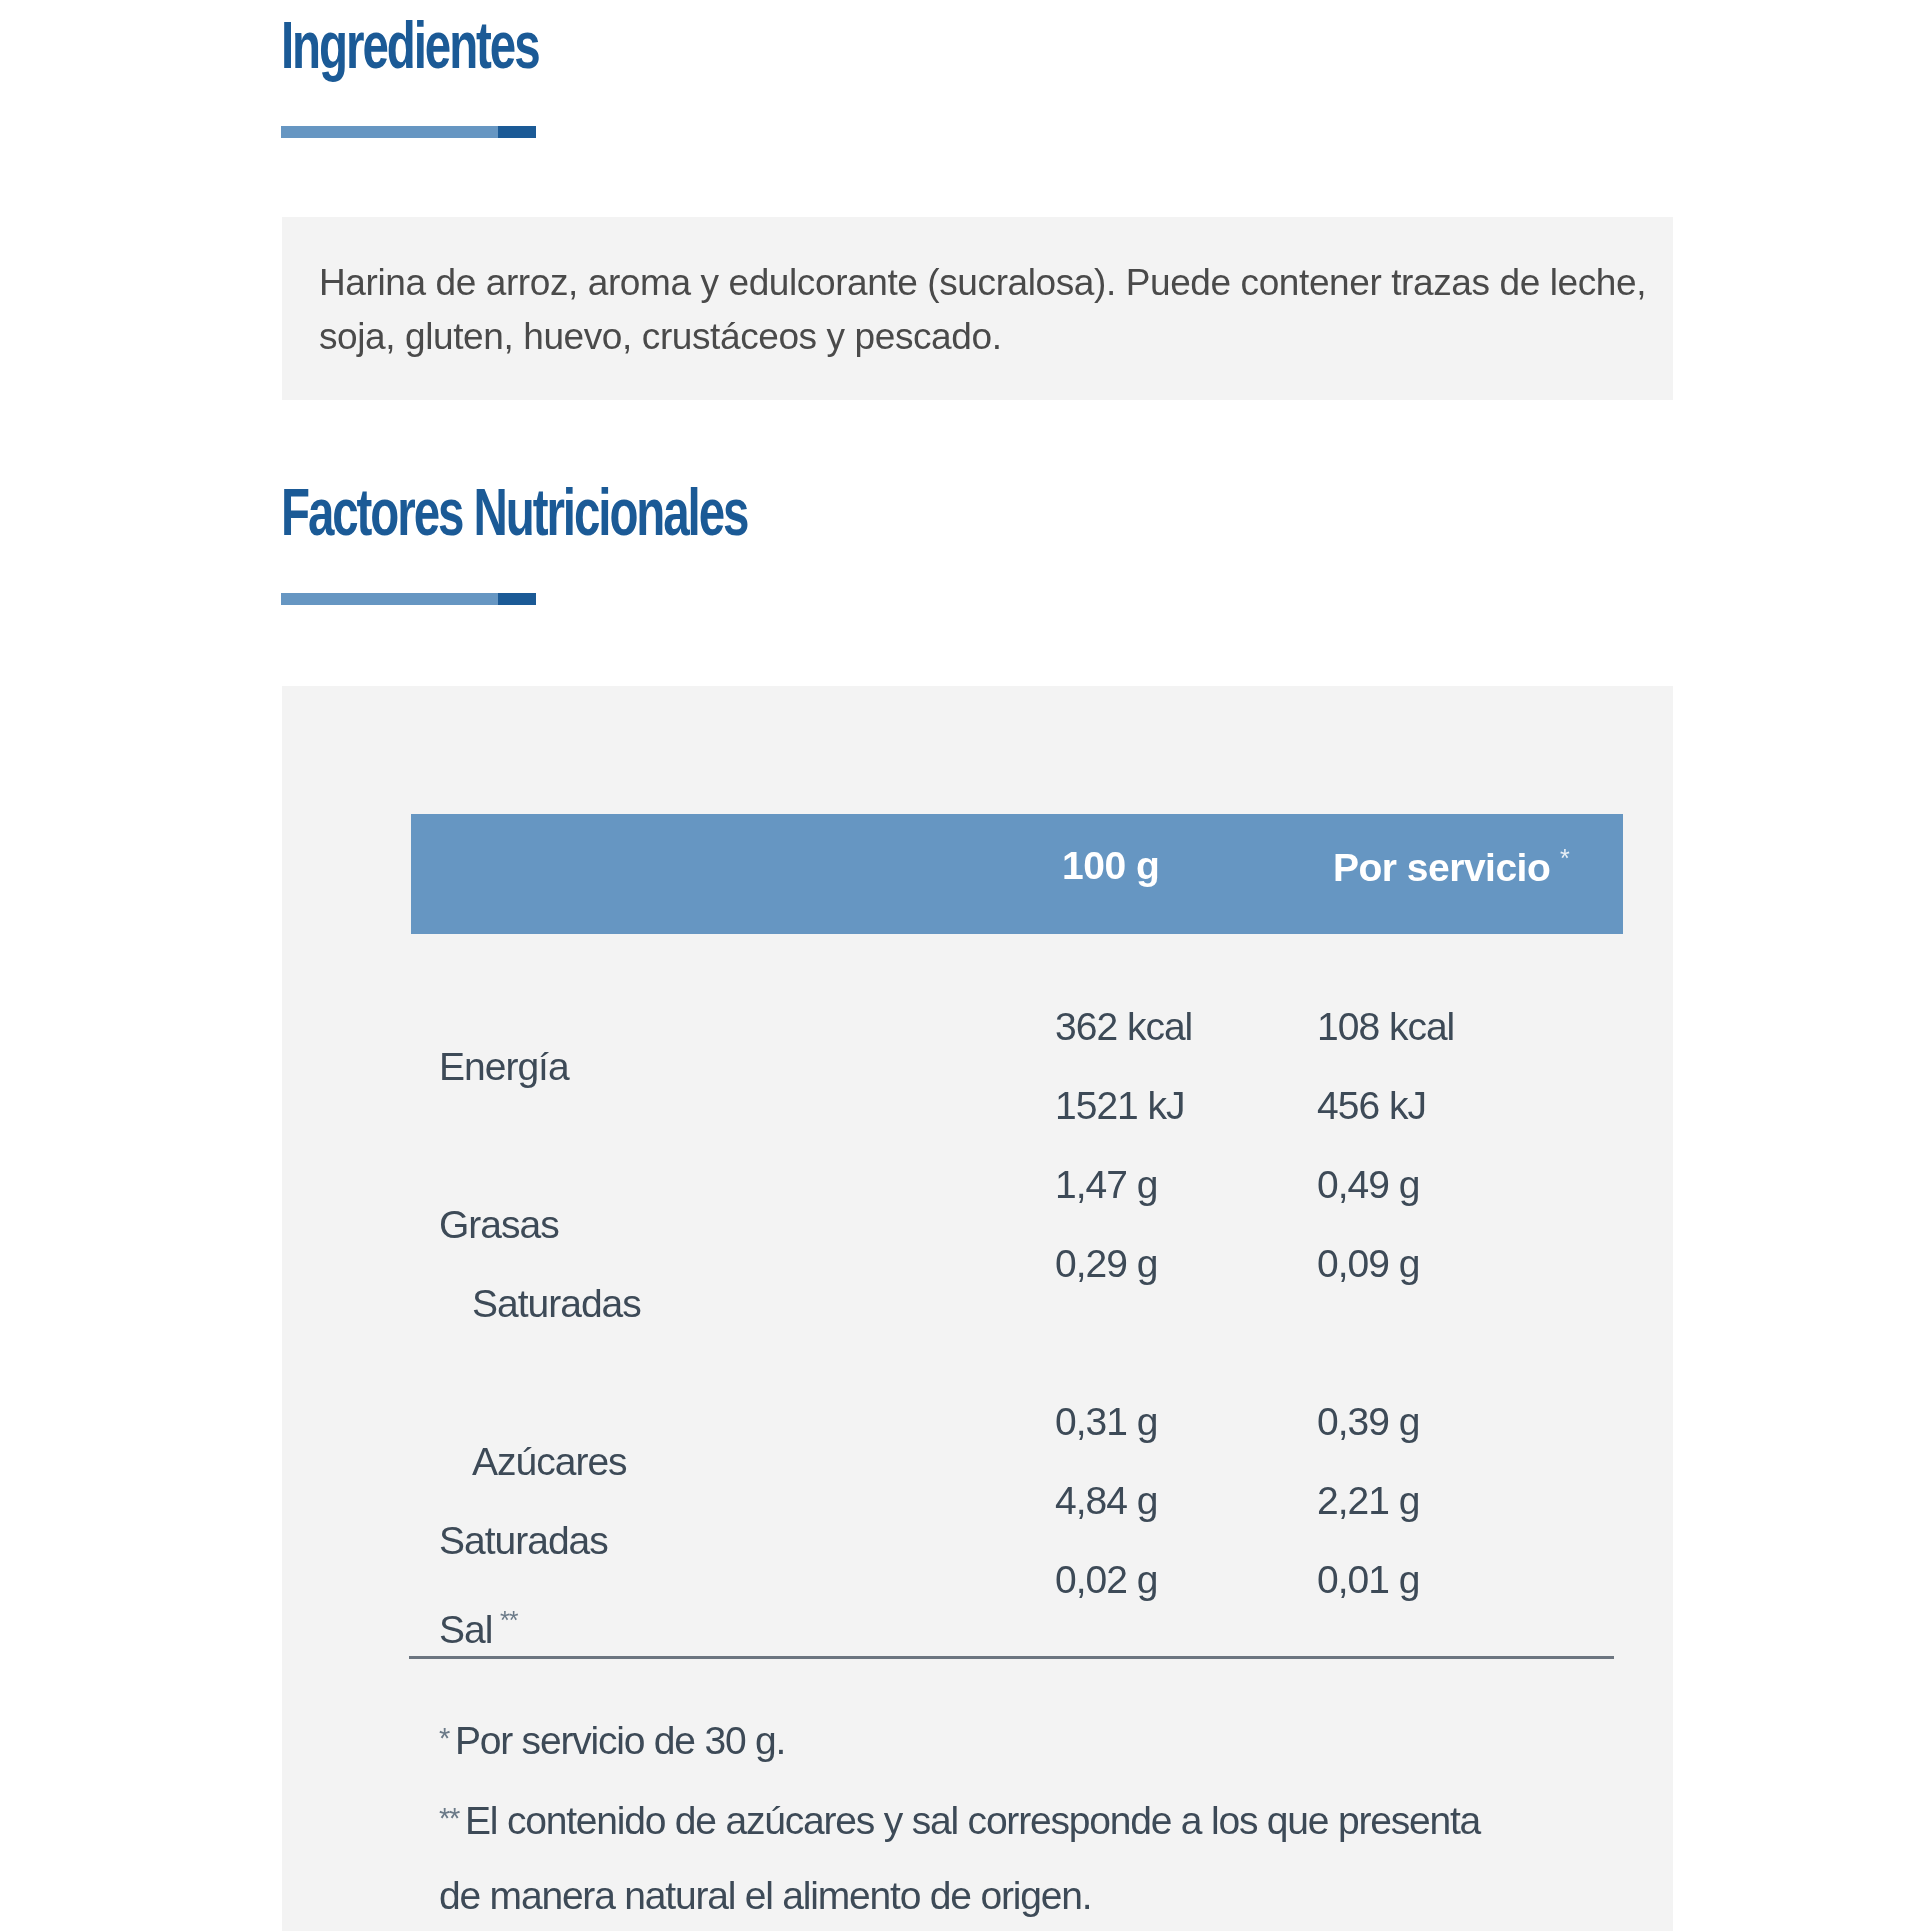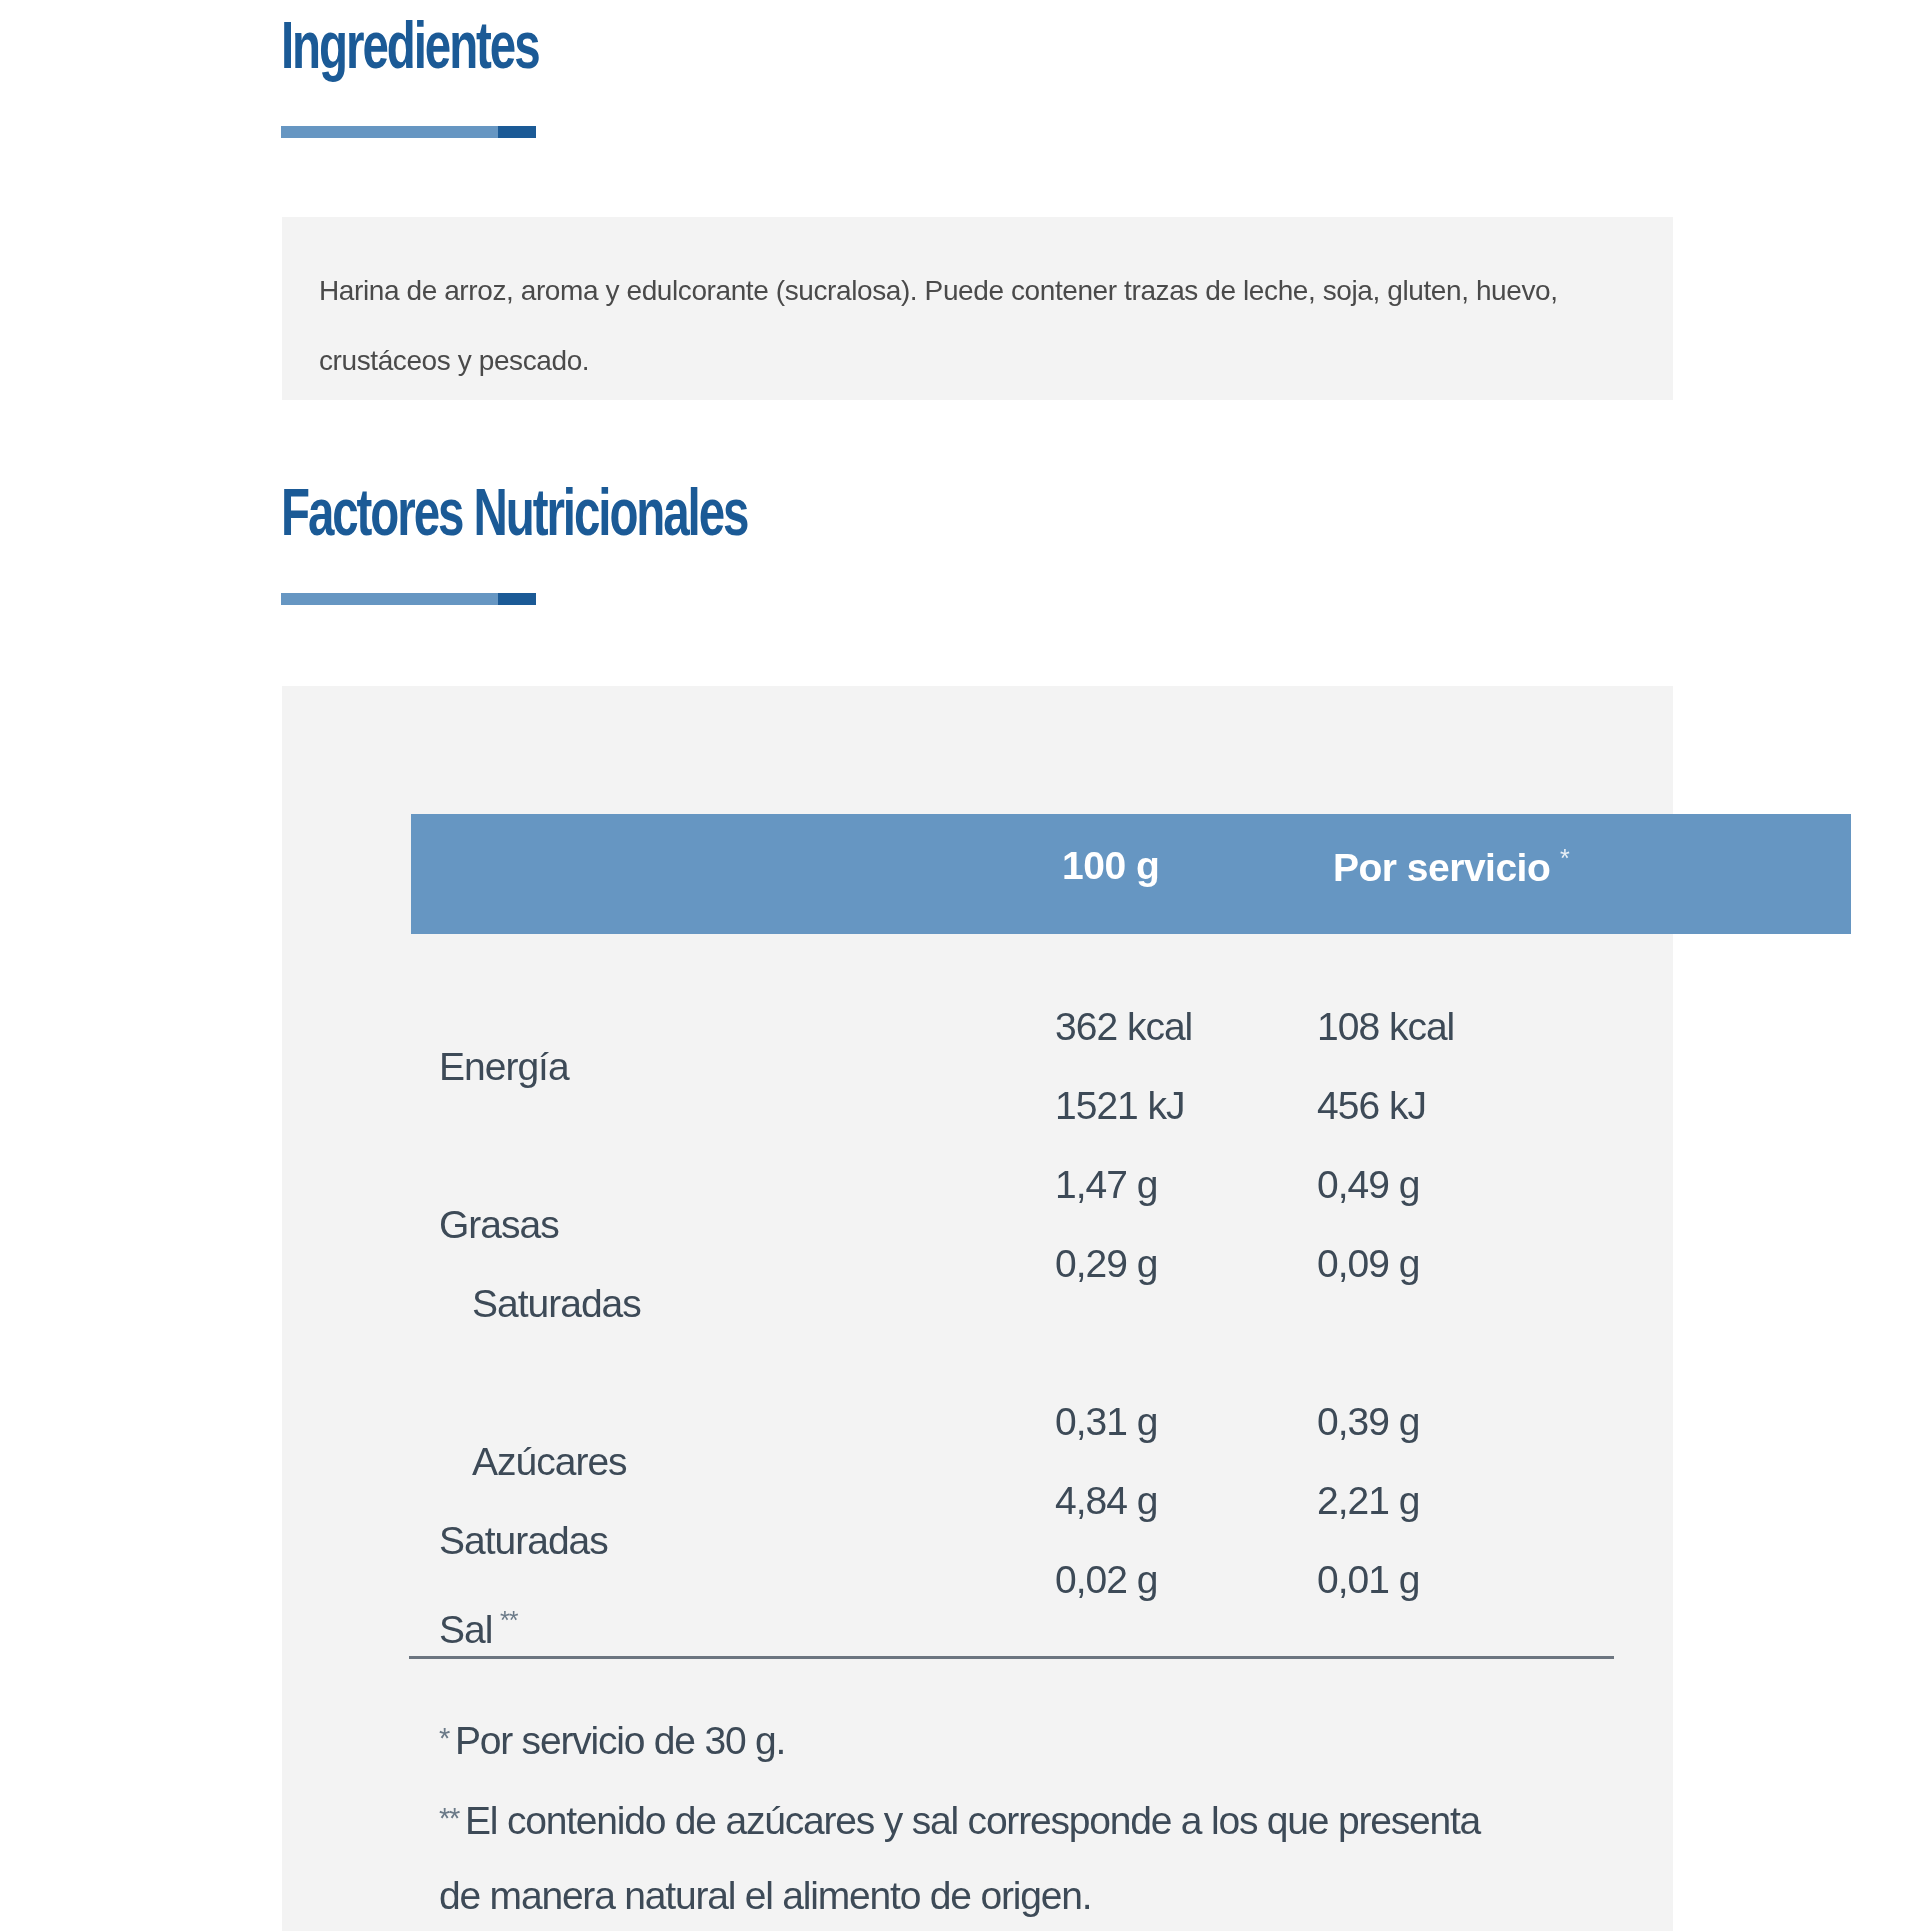--- a/index.html
+++ b/index.html
@@ -50,33 +50,33 @@
     background: #f3f3f3;
   }
   #ingredients-box { top: 217px; height: 183px; }
   #ingredients-text {
     position: absolute;
     left: 37px;
     top: 39px;
     right: 0px;
     margin: 0;
     font-family: "Liberation Sans", sans-serif;
-    font-size: 28px;
-    line-height: 70px;
+    font-size: 37px;
+    line-height: 54px;
     color: #4a4a4a;
     letter-spacing: -0.4px;
   }
 
   #nutrition-box { top: 686px; height: 1246px; }
 
   .table-header {
     position: absolute;
     left: 129px;
     top: 128px;
-    width: 1440px;
+    width: 1212px;
     height: 120px;
     background: #6696c2;
   }
   .th {
     position: absolute;
     top: 29px;
     color: #ffffff;
     font-family: "Liberation Sans", sans-serif;
     font-weight: bold;
     font-size: 39px;

